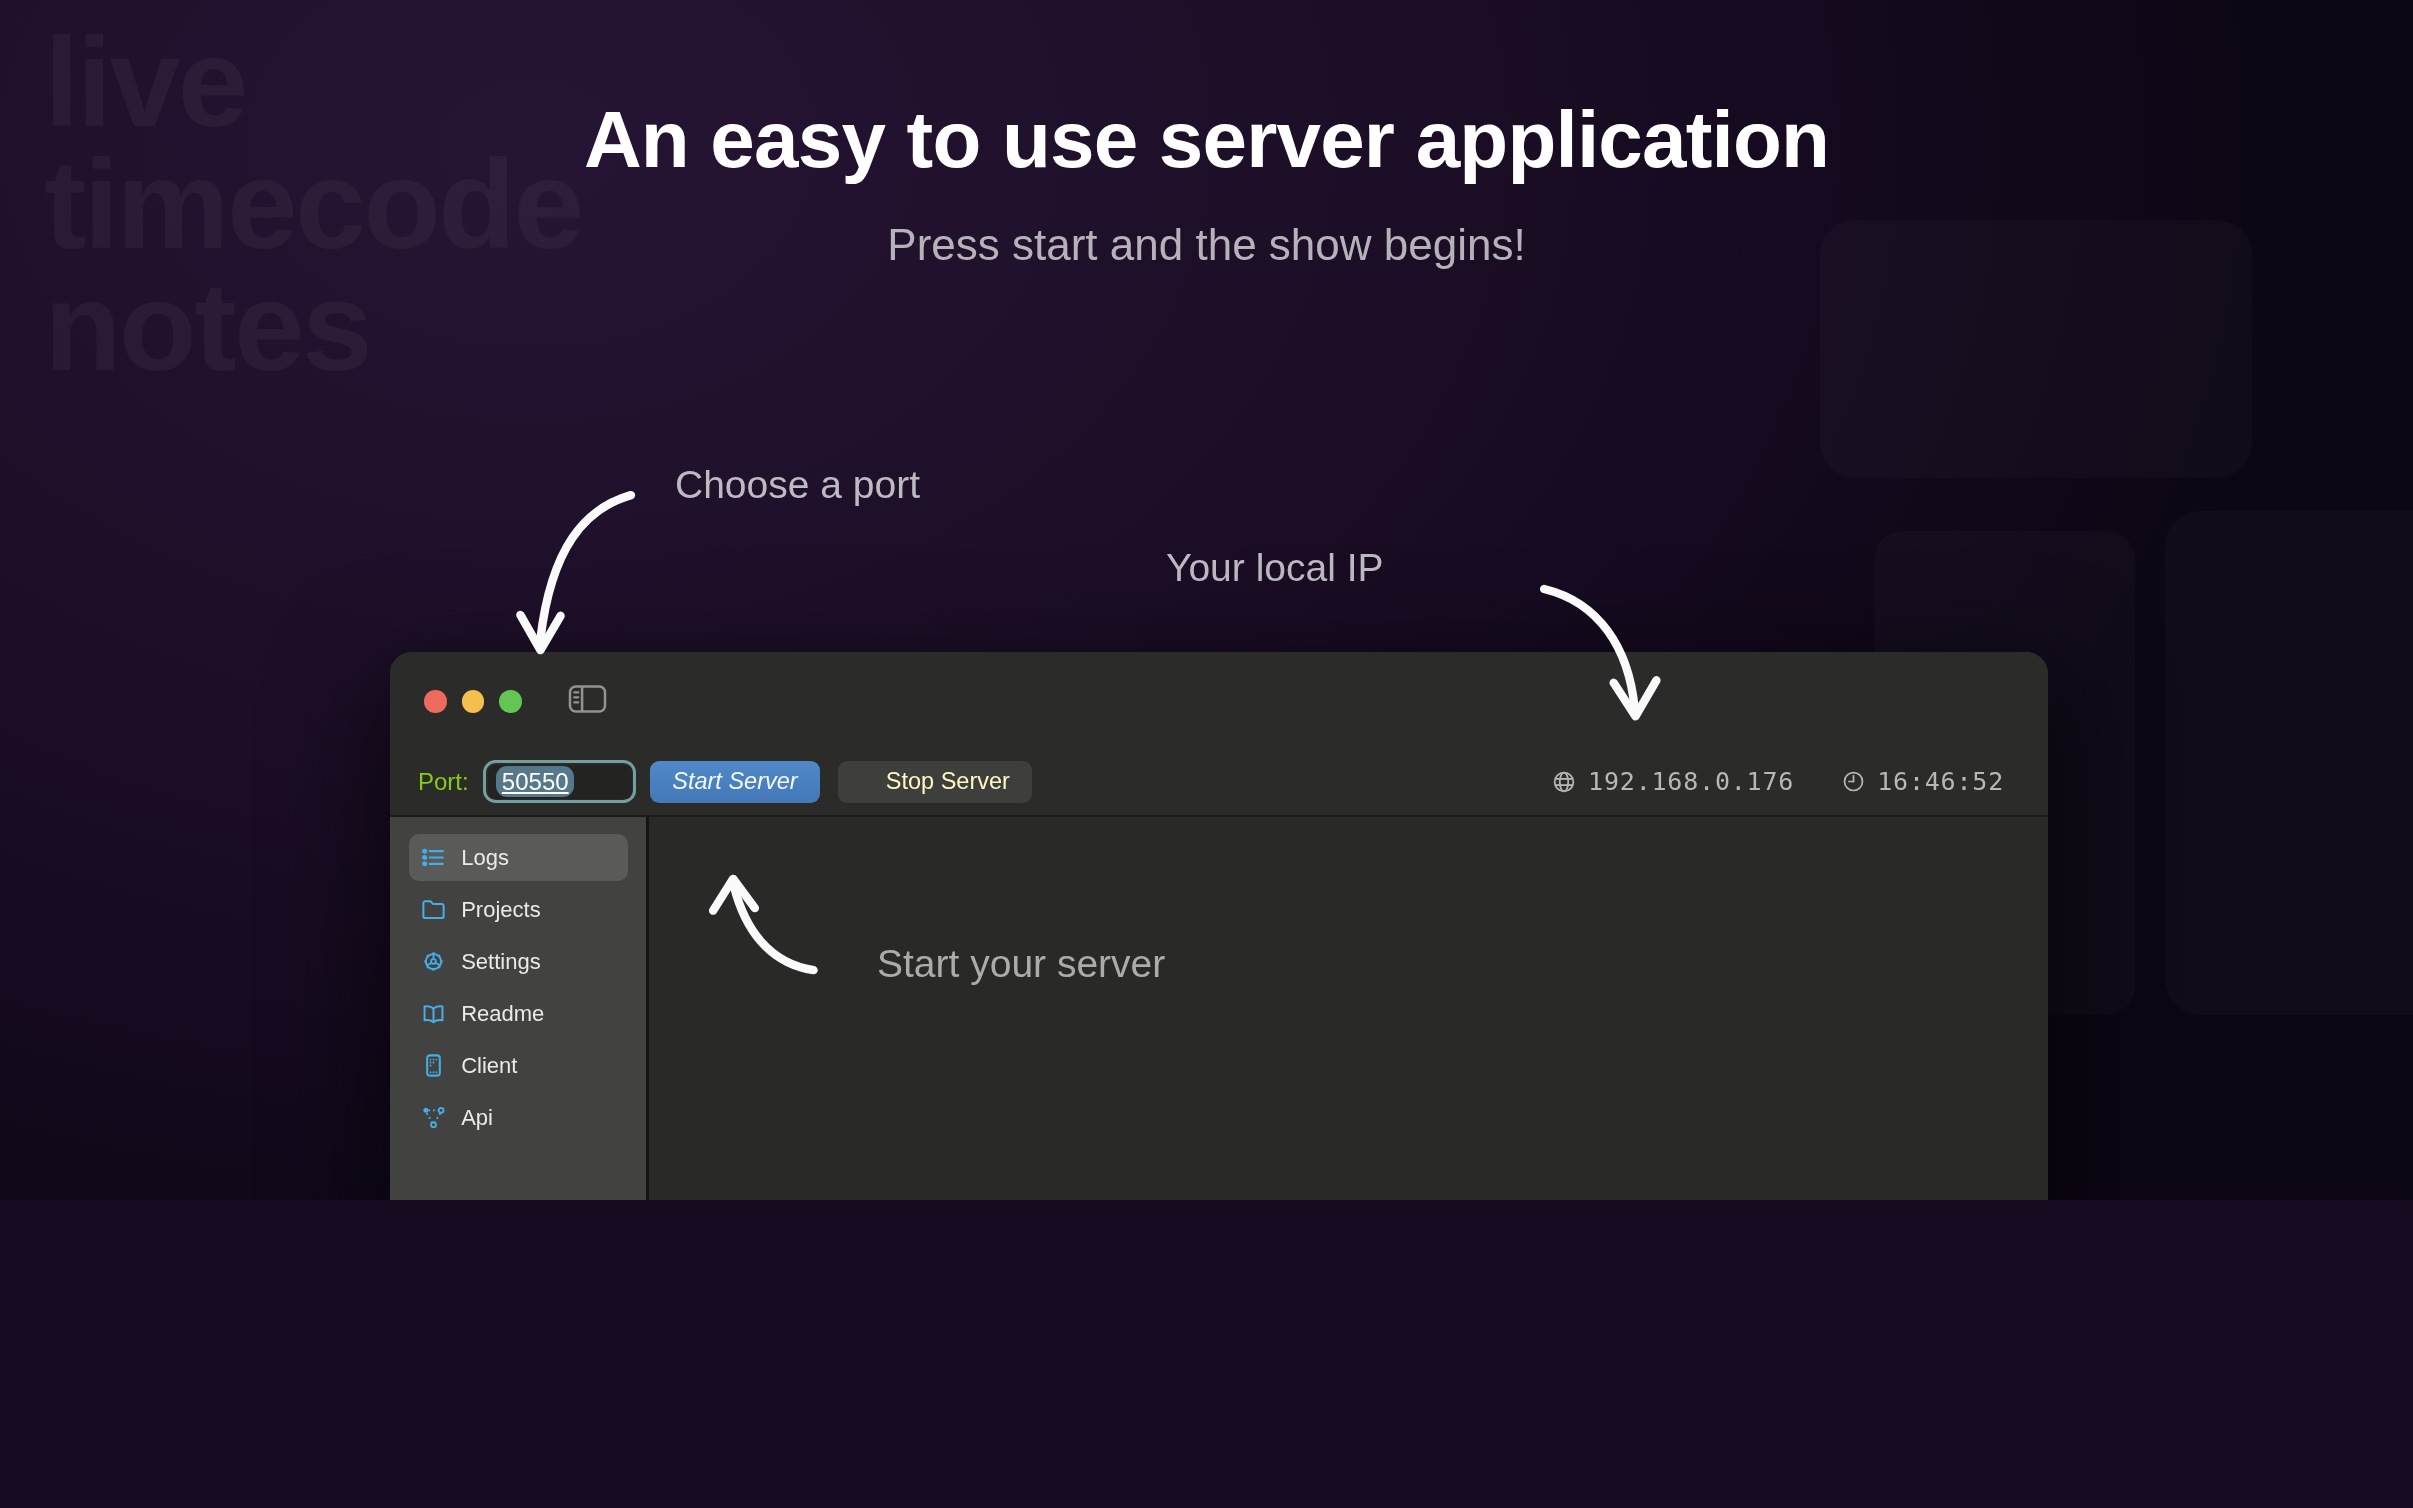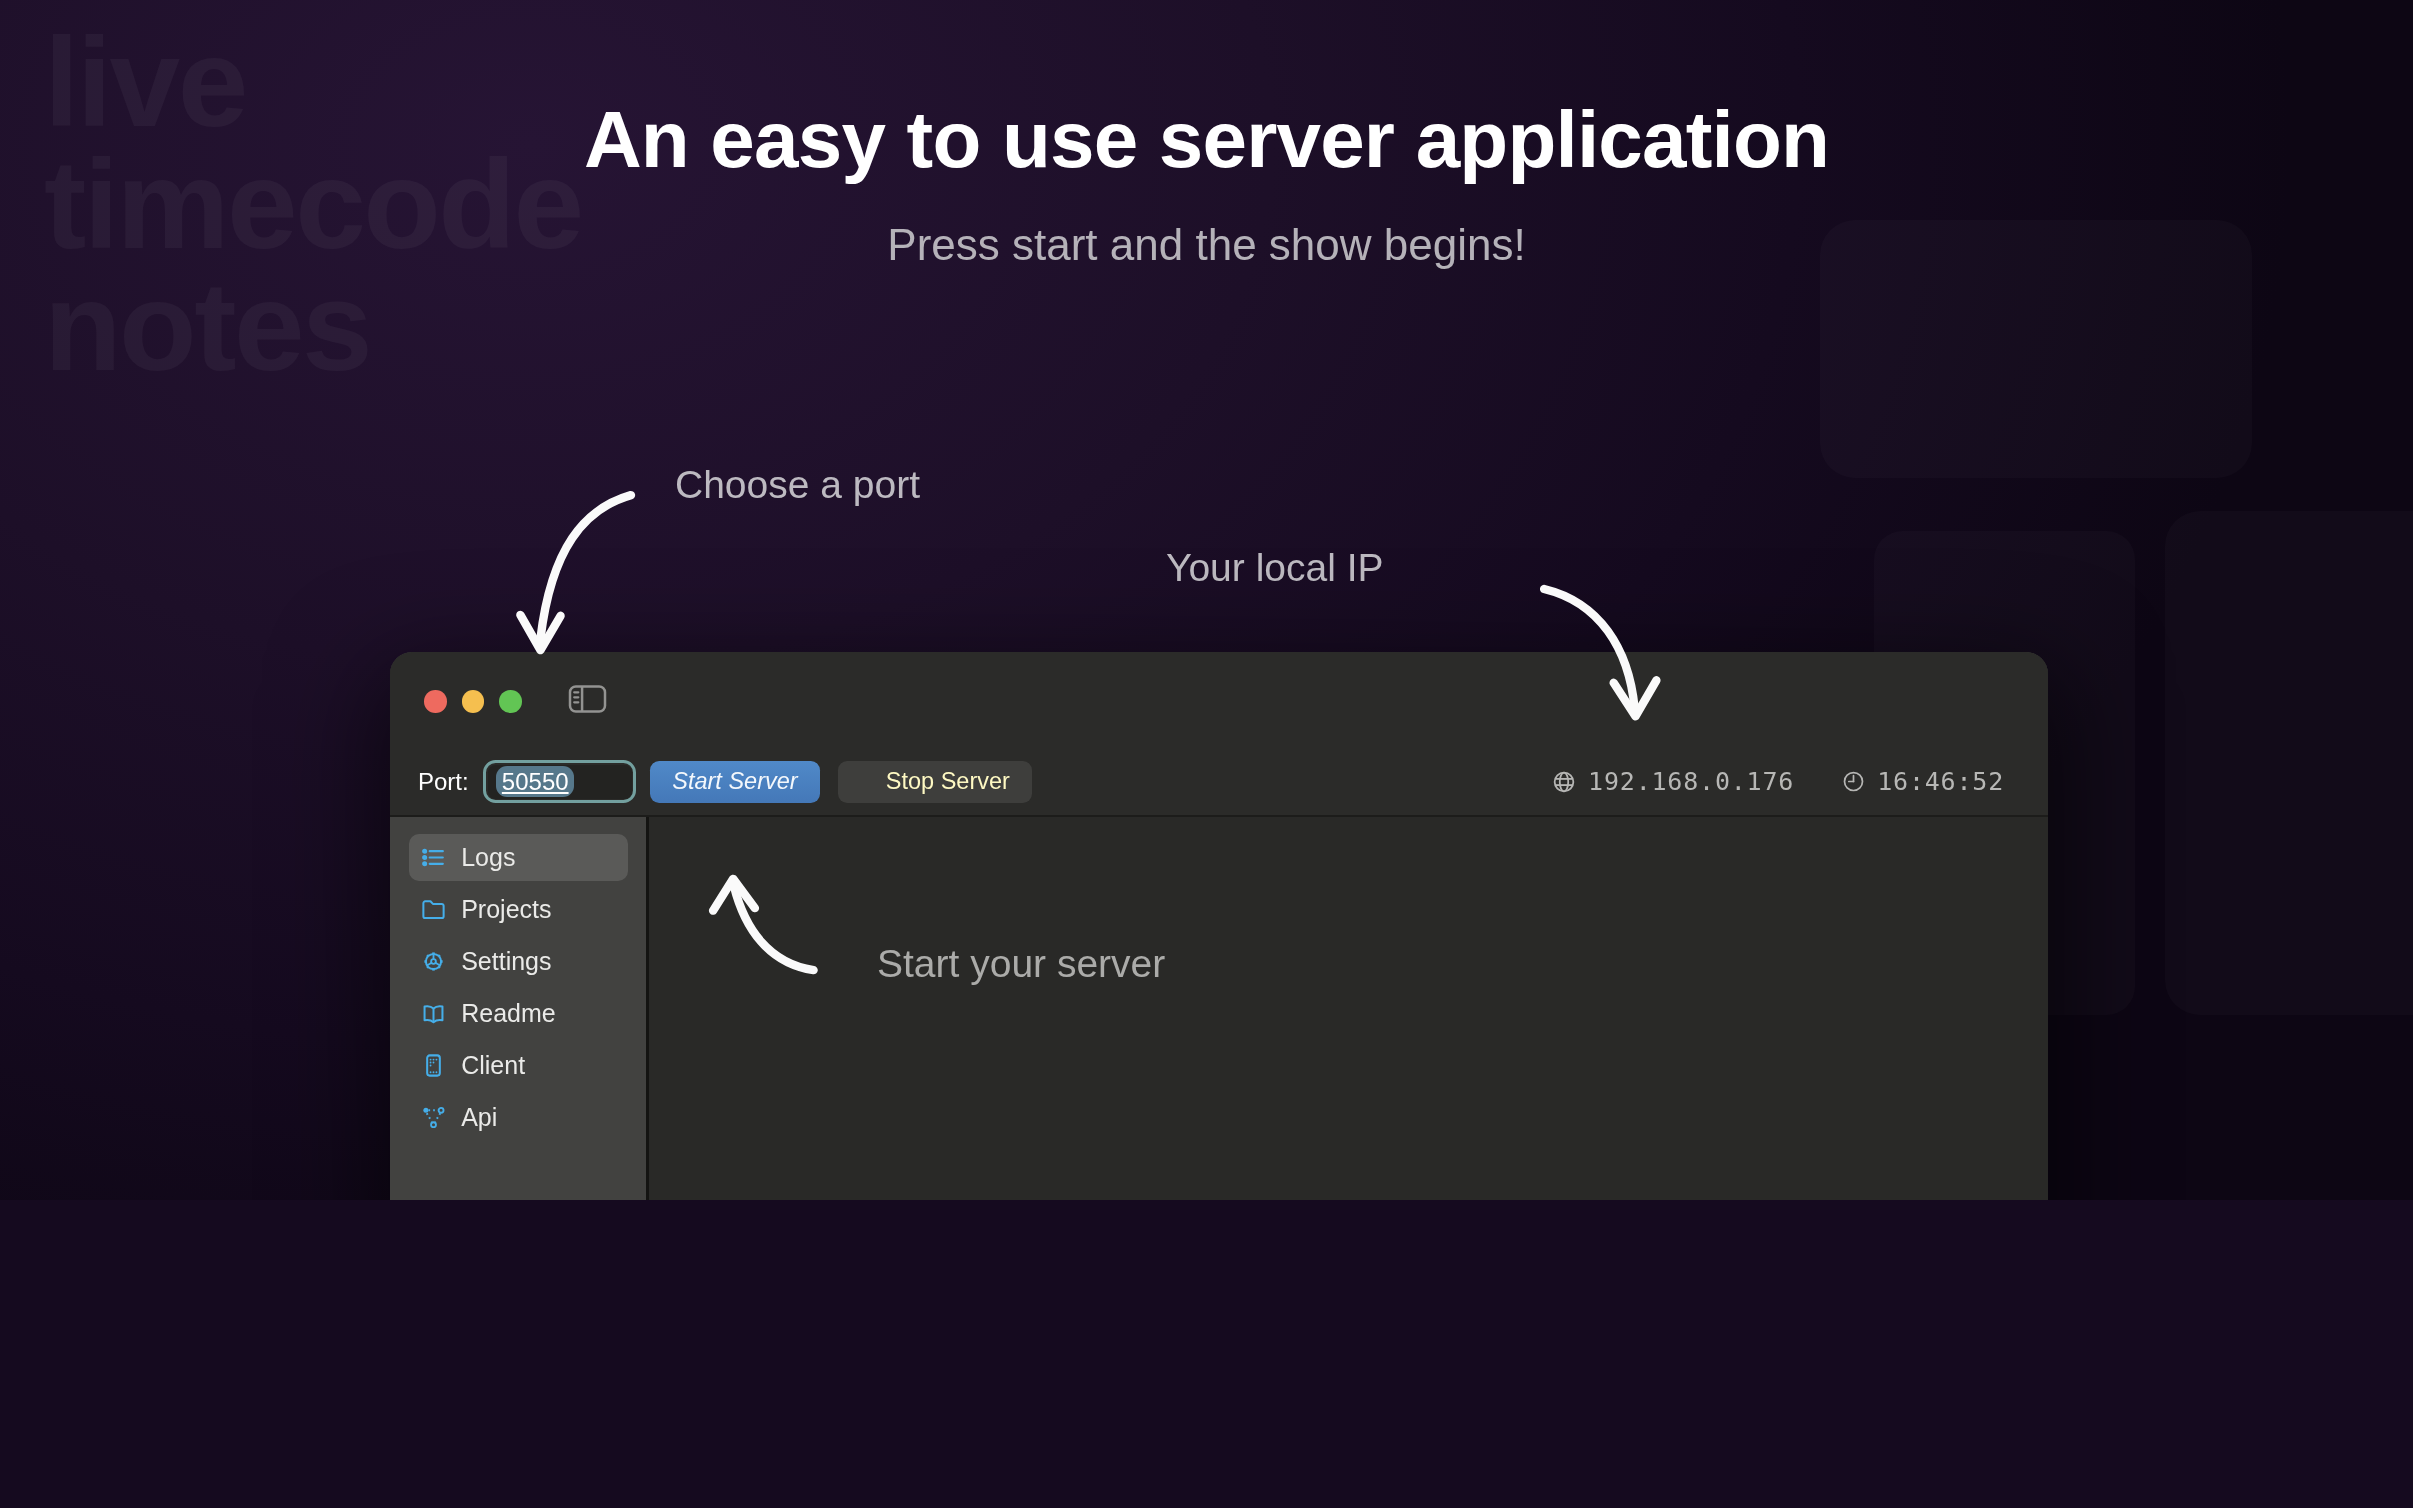--- a/index.html
+++ b/index.html
@@ -56,21 +56,21 @@
   .light.red{background:#ee6a5f;}
   .light.yellow{background:#f5bf4f;}
   .light.green{background:#62c554;}
   .sidebar-toggle{position:absolute;left:178px;top:32px;width:39px;height:30px;cursor:default;}
   .chrome-sep{position:absolute;left:0;top:163px;right:0;height:1.7px;background:#1c1c1a;}
   
   .toolbar{
     position:absolute;left:0;top:96px;right:0;height:67px;
     display:flex;align-items:center;padding:0 44px 0 28px;box-sizing:border-box;
   }
-  .port-label{font-size:24px;color:#ffffff;margin-right:14.2px;}
+  .port-label{font-size:24px;color:#84cc16;margin-right:14.2px;}
   .port-field{
     width:144px;height:34px;border:3.4px solid #73a09f;border-radius:12.6px;
     background:#2b2b29;padding:1.7px;display:flex;align-items:center;
   }
   .port-inner{
     flex:1;height:100%;background:#232321;border-radius:7.5px;
     display:flex;align-items:center;padding-left:8.4px;box-sizing:border-box;
   }
   .port-value{font-size:24px;color:#ffffff;background:#56788b;padding:1.7px 5.9px;border-radius:11px;text-decoration:underline;}
   .btn{
@@ -88,21 +88,21 @@
     position:absolute;left:0;top:0;bottom:0;width:256px;background:#424240;
     padding-top:17px;box-sizing:border-box;
   }
   .side-divider{position:absolute;left:256px;top:0;bottom:0;width:2.5px;background:#141412;}
   .content{position:absolute;left:258px;right:0;top:0;bottom:0;background:#292927;}
   .side-row{
     height:47px;margin:0 18.4px 5px 19px;border-radius:10px;
     display:flex;align-items:center;gap:14.2px;padding-left:11px;box-sizing:border-box;
   }
   .side-row.selected{background:rgba(255,255,255,0.13);}
-  .side-label{font-size:25px;color:#eaeae8;}
+  .side-label{font-size:22px;color:#eaeae8;}
   .side-ico{width:27px;height:27px;flex:0 0 27px;}
   
   .empty{position:absolute;left:0;right:0;top:348px;text-align:center;}
   .empty-text{margin-top:45px;font-size:36px;font-weight:700;color:#8f8f8d;}
 </style>
 </head>
 <body>
 
 <div class="stage">
 

